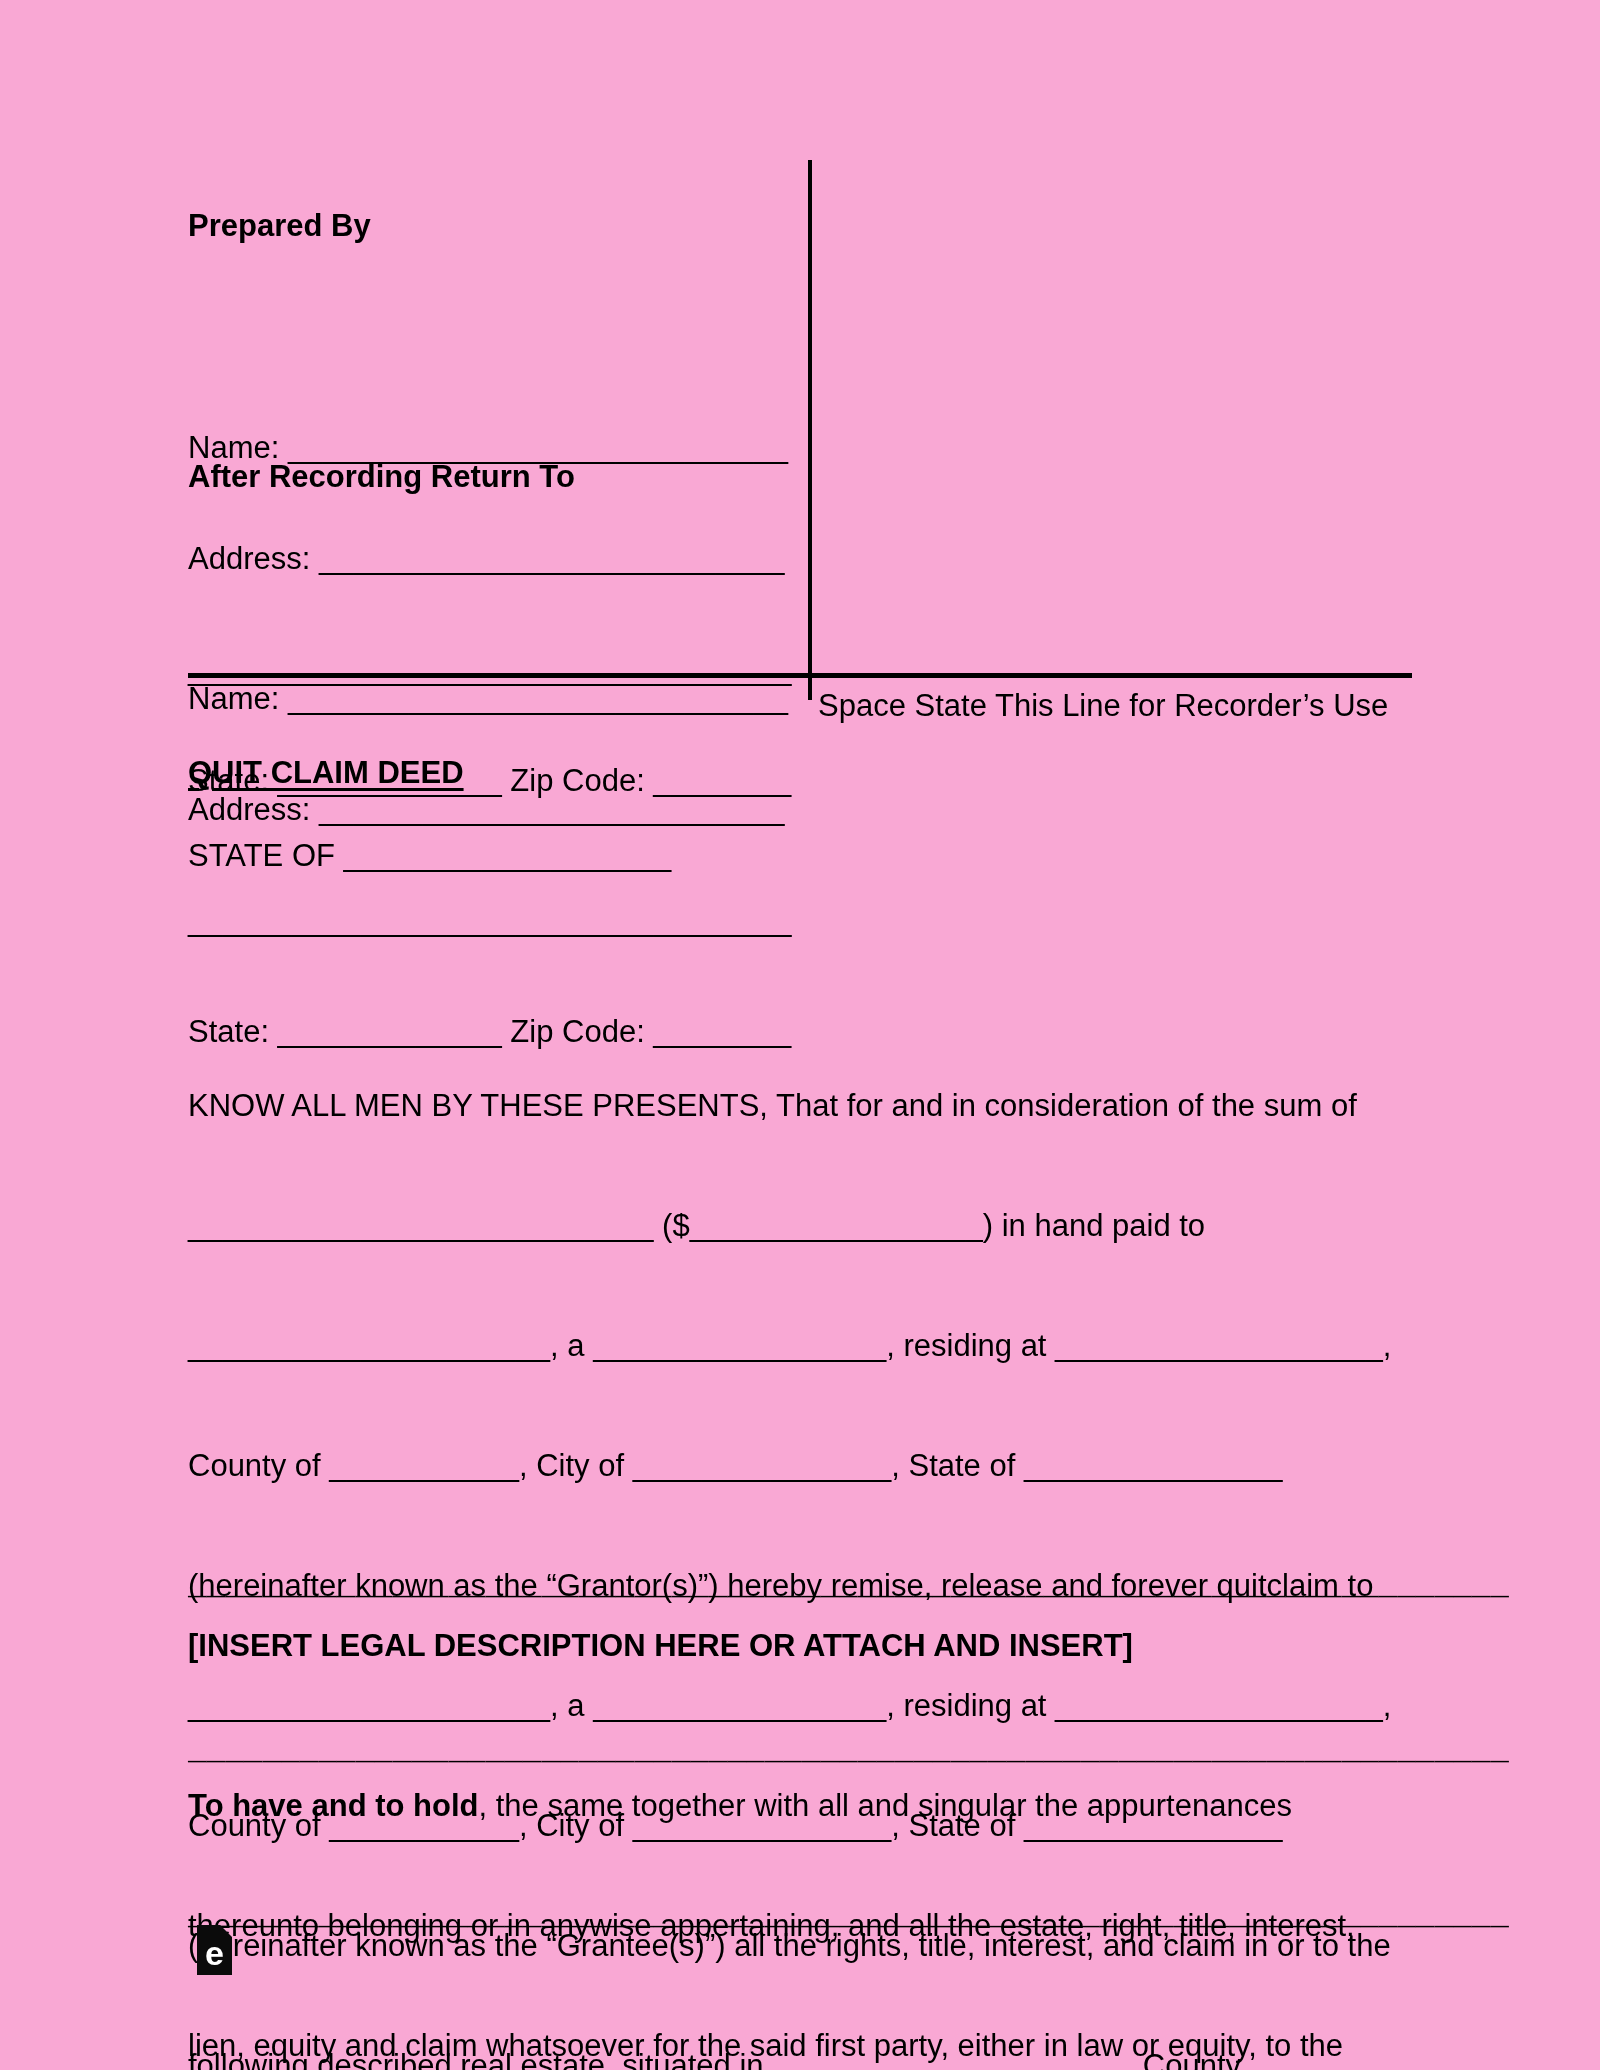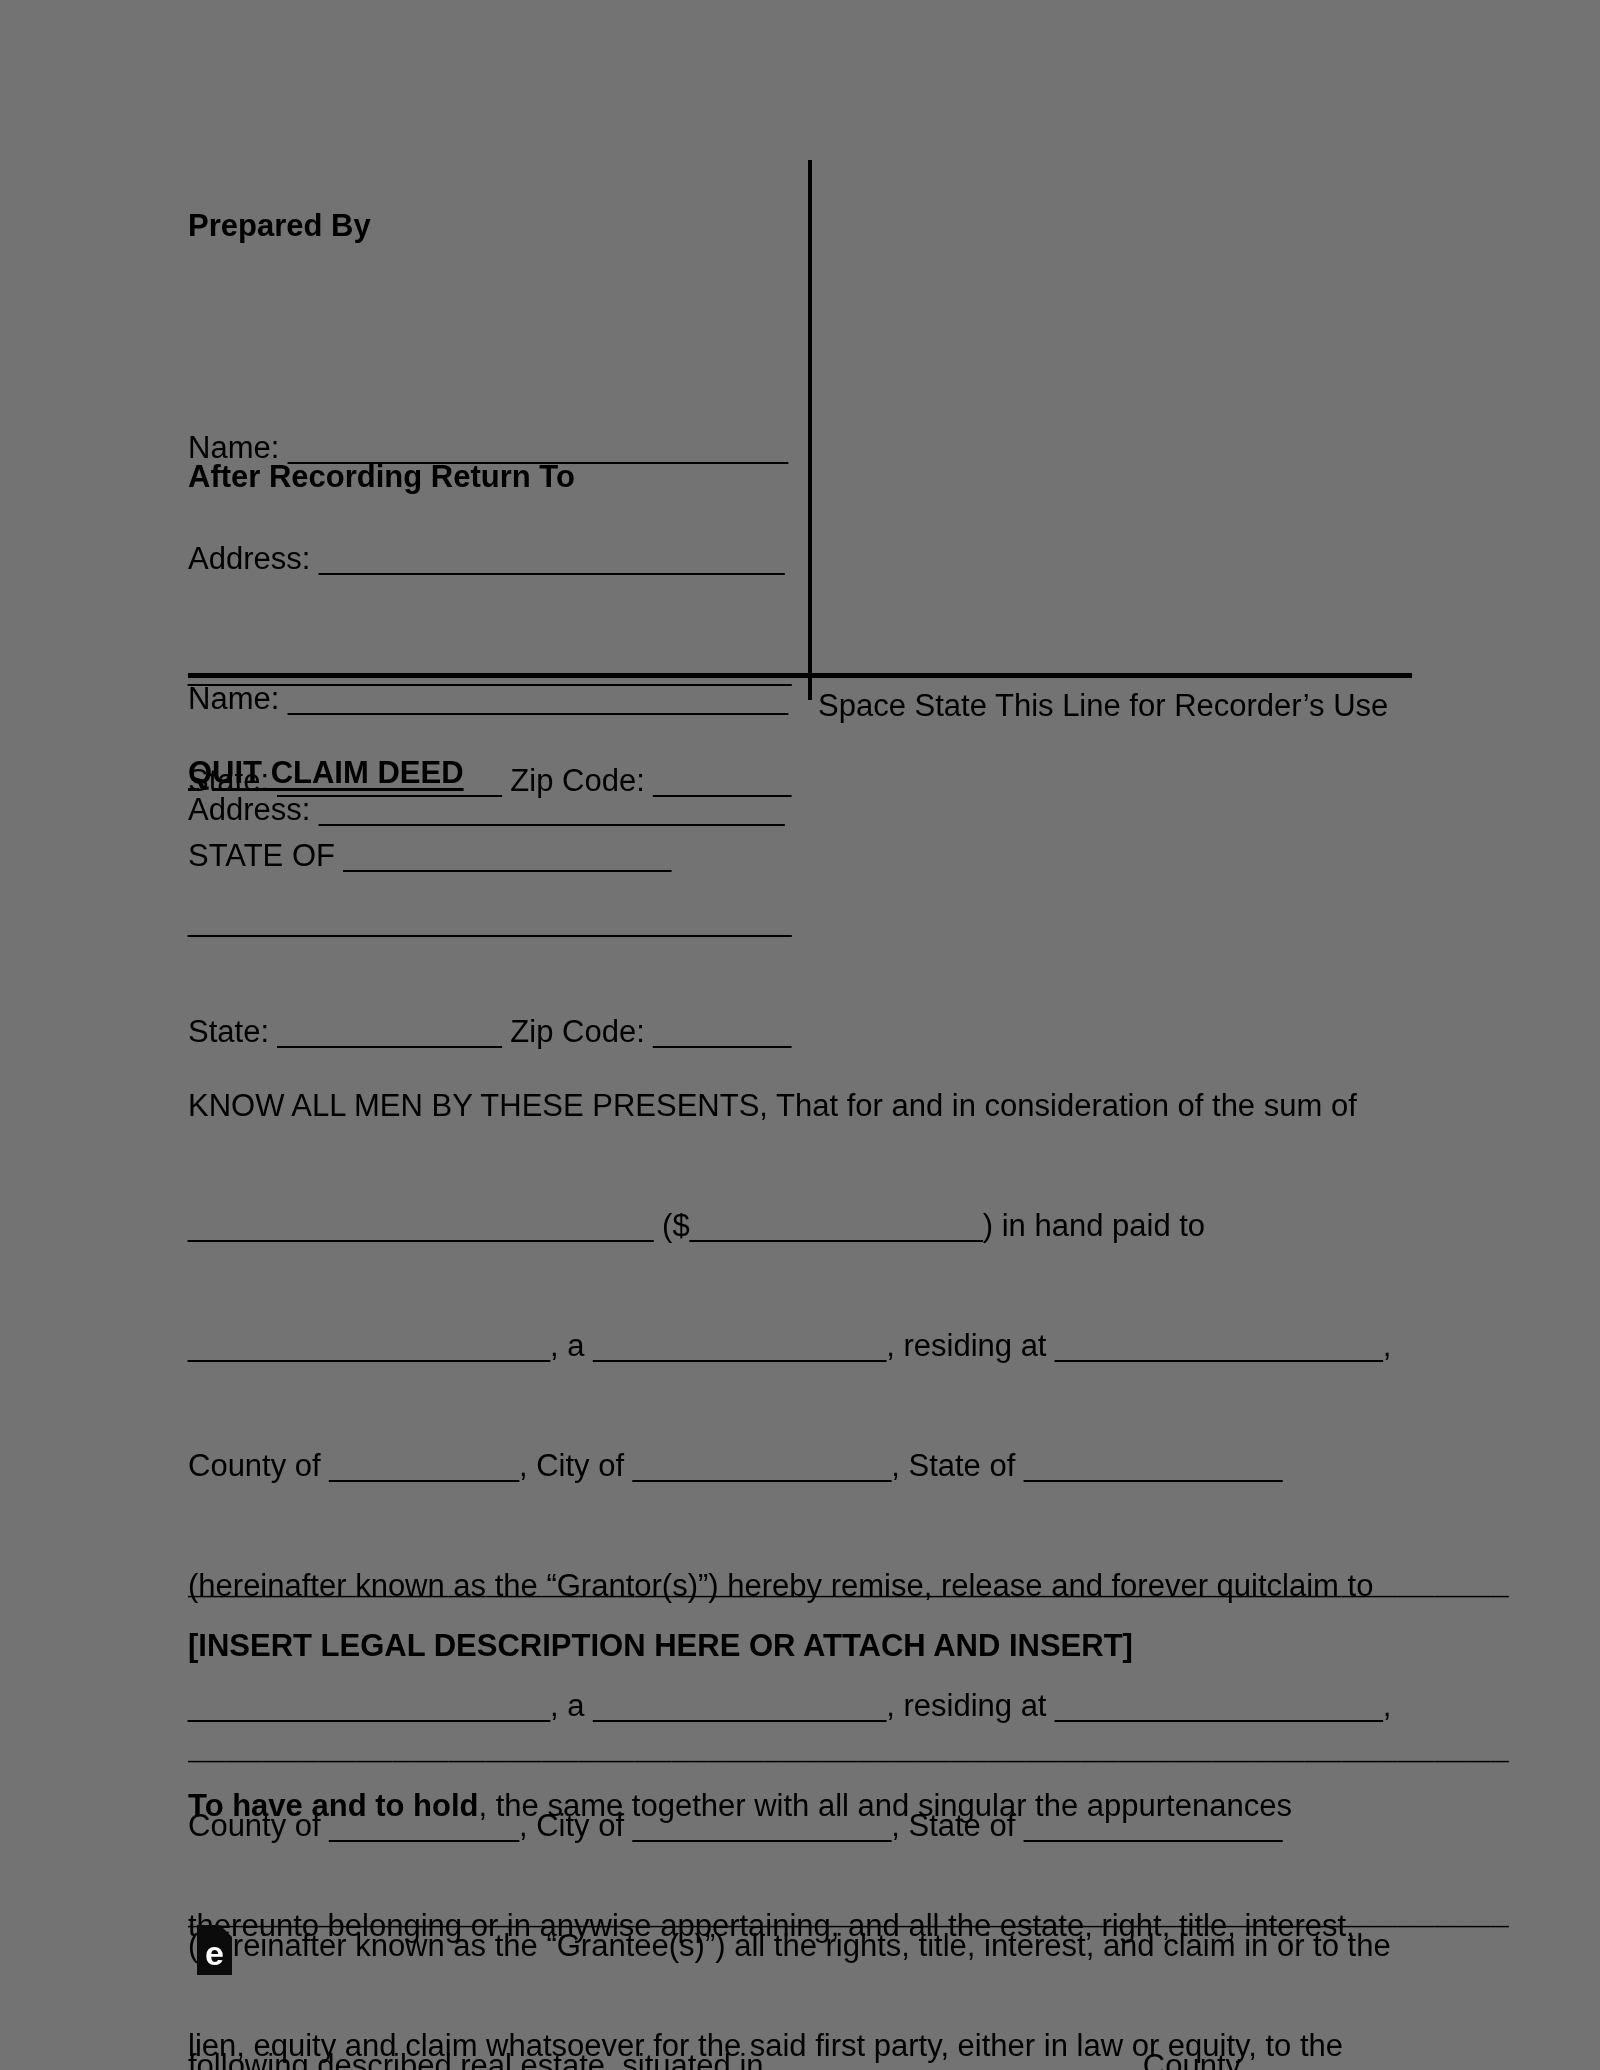--- a/index.html
+++ b/index.html
@@ -1,20 +1,20 @@
 <!DOCTYPE html>
 <html><head>
 <meta charset="utf-8">
 <style>
   html, body { margin: 0; padding: 0; background: #ffffff; }
   .page {
     position: relative;
     width: 1600px;
     height: 2070px;
-    background: #737373;
+    background: #f9a8d4;
     color: #000000;
     font-family: "Liberation Sans", "DejaVu Sans", sans-serif;
     font-size: 31px;
     overflow: hidden;
   }
   .abs { position: absolute; }
   .fields { line-height: 37px; white-space: pre; }
   .fields .sp { height: 37px; }
   .para { line-height: 40px; white-space: pre; }
   .bold { font-weight: bold; }

